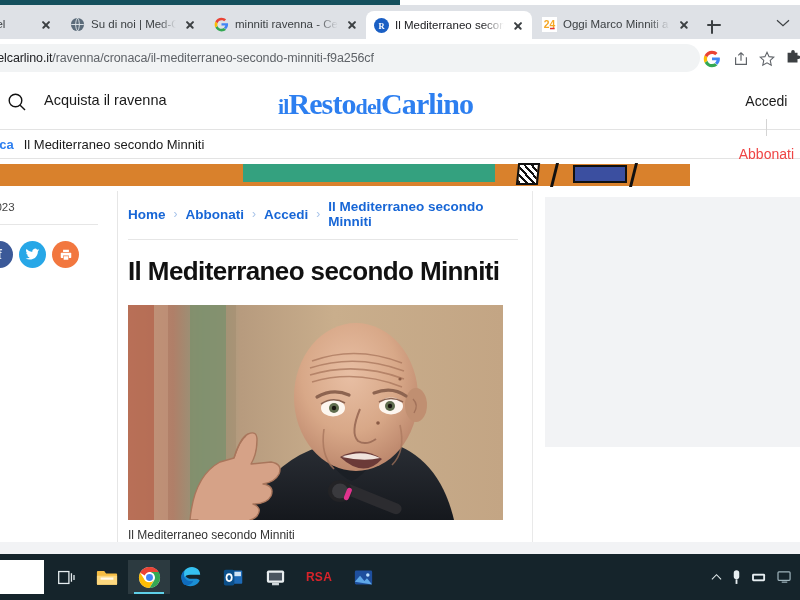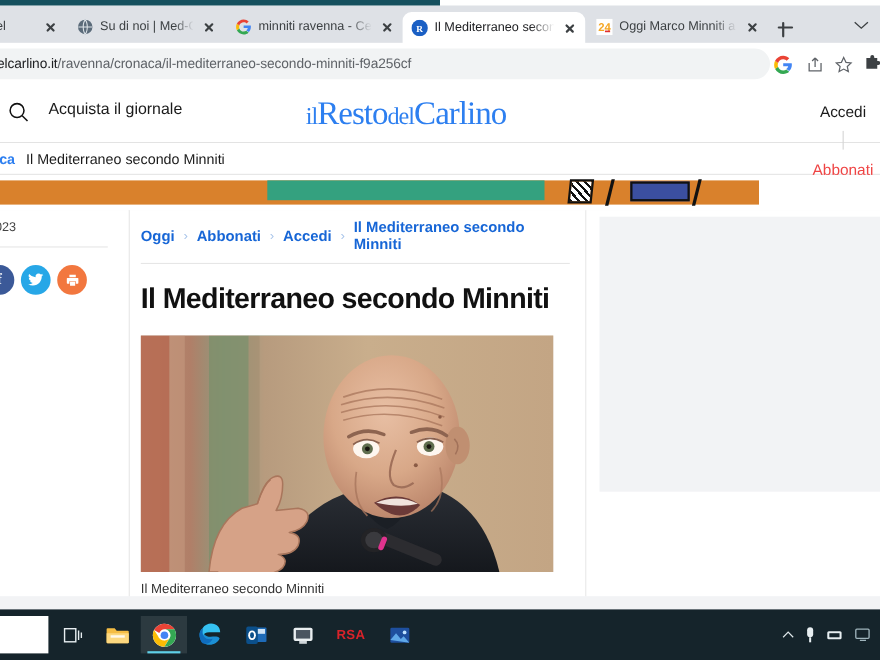--- a/index.html
+++ b/index.html
@@ -99,21 +99,21 @@
     display: flex; align-items: center;
   }
   .mh-search { position: absolute; left: 6px; top: 16px; width: 22px; height: 22px; }
   .mh-buy {
     position: absolute; left: 44px; top: 17px;
     font-size: 14.5px; color: #1a1a1a;
   }
   .logo {
     position: absolute; left: 278px; top: 12px;
     font-family: "Liberation Serif", serif;
-    font-size: 30px; font-weight: normal; color: #2d7ff0; letter-spacing: -0.9px;
+    font-size: 30px; font-weight: bold; color: #2d7ff0; letter-spacing: -0.9px;
     white-space: nowrap;
   }
   .logo .small { font-size: 22px; }
   .mh-right { position: absolute; right: 6px; top: 18px; display: flex; align-items: center; gap: 10px; font-size: 14px; flex-direction: column;}
   .mh-login { color: #1a1a1a; }
   .mh-divider { width: 1px; height: 17px; background: #d4d4d4; }
   .mh-subscribe { color: #ef4444; }
   .mh-arrow {
     width: 17px; height: 17px; border-radius: 50%;
     background: #e8174a; position: relative;
@@ -301,21 +301,21 @@
       <div class="toolbar-bottom-line"></div>
     </div>
 
     <div class="page">
 
       <div class="masthead">
         <svg class="mh-search" viewBox="0 0 22 22">
           <circle cx="9.5" cy="9.5" r="6.3" stroke="#111" stroke-width="1.4" fill="none"></circle>
           <path d="M14.2 14.2 L19 19" stroke="#111" stroke-width="1.4"></path>
         </svg>
-        <span class="mh-buy">Acquista il giornale</span>
+        <span class="mh-buy">Acquista il ravenna</span>
 
         <div class="logo">
           <span class="small">il</span><span>Resto</span><span class="small">del</span><span>Carlino</span>
         </div>
 
         <div class="mh-right">
           <span class="mh-login">Accedi</span>
           <span class="mh-divider"></span>
           <span class="mh-subscribe">Abbonati</span>
           <span class="mh-arrow"></span>
@@ -356,21 +356,21 @@
             <div class="sbtn pr">
               <svg width="14" height="14" viewBox="0 0 24 24">
                 <path fill="#fff" d="M7 3h10v4H7zM4 8h16a1 1 0 011 1v7a1 1 0 01-1 1h-3v-4H7v4H4a1 1 0 01-1-1V9a1 1 0 011-1zM8 14h8v6H8z"></path>
               </svg>
             </div>
           </div>
         </div>
 
         <div class="col-main">
           <div class="crumbs">
-            <span>Oggi</span>
+            <span>Home</span>
             <span class="sep">›</span>
             <span>Abbonati</span>
             <span class="sep">›</span>
             <span>Accedi</span>
             <span class="sep">›</span>
             <span>Il Mediterraneo secondo Minniti</span>
           </div>
           <div class="crumbs-rule"></div>
 
           <h1 class="headline">Il Mediterraneo secondo Minniti</h1>

